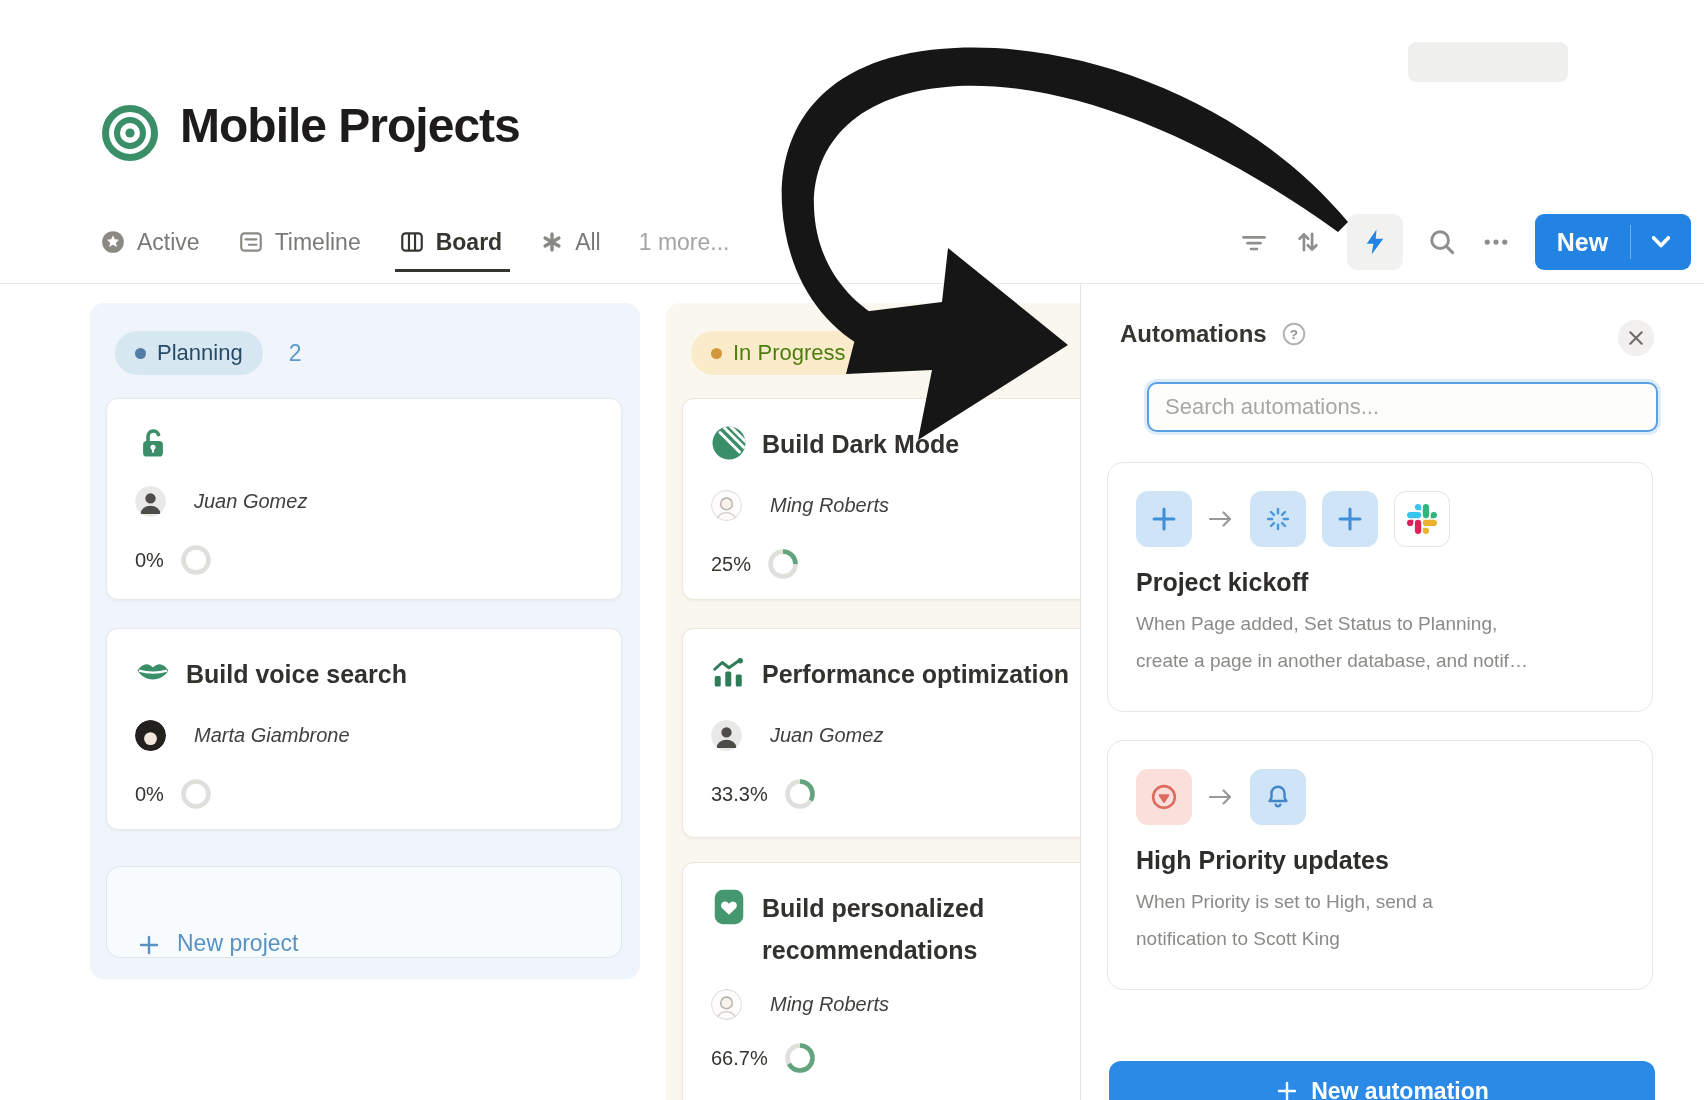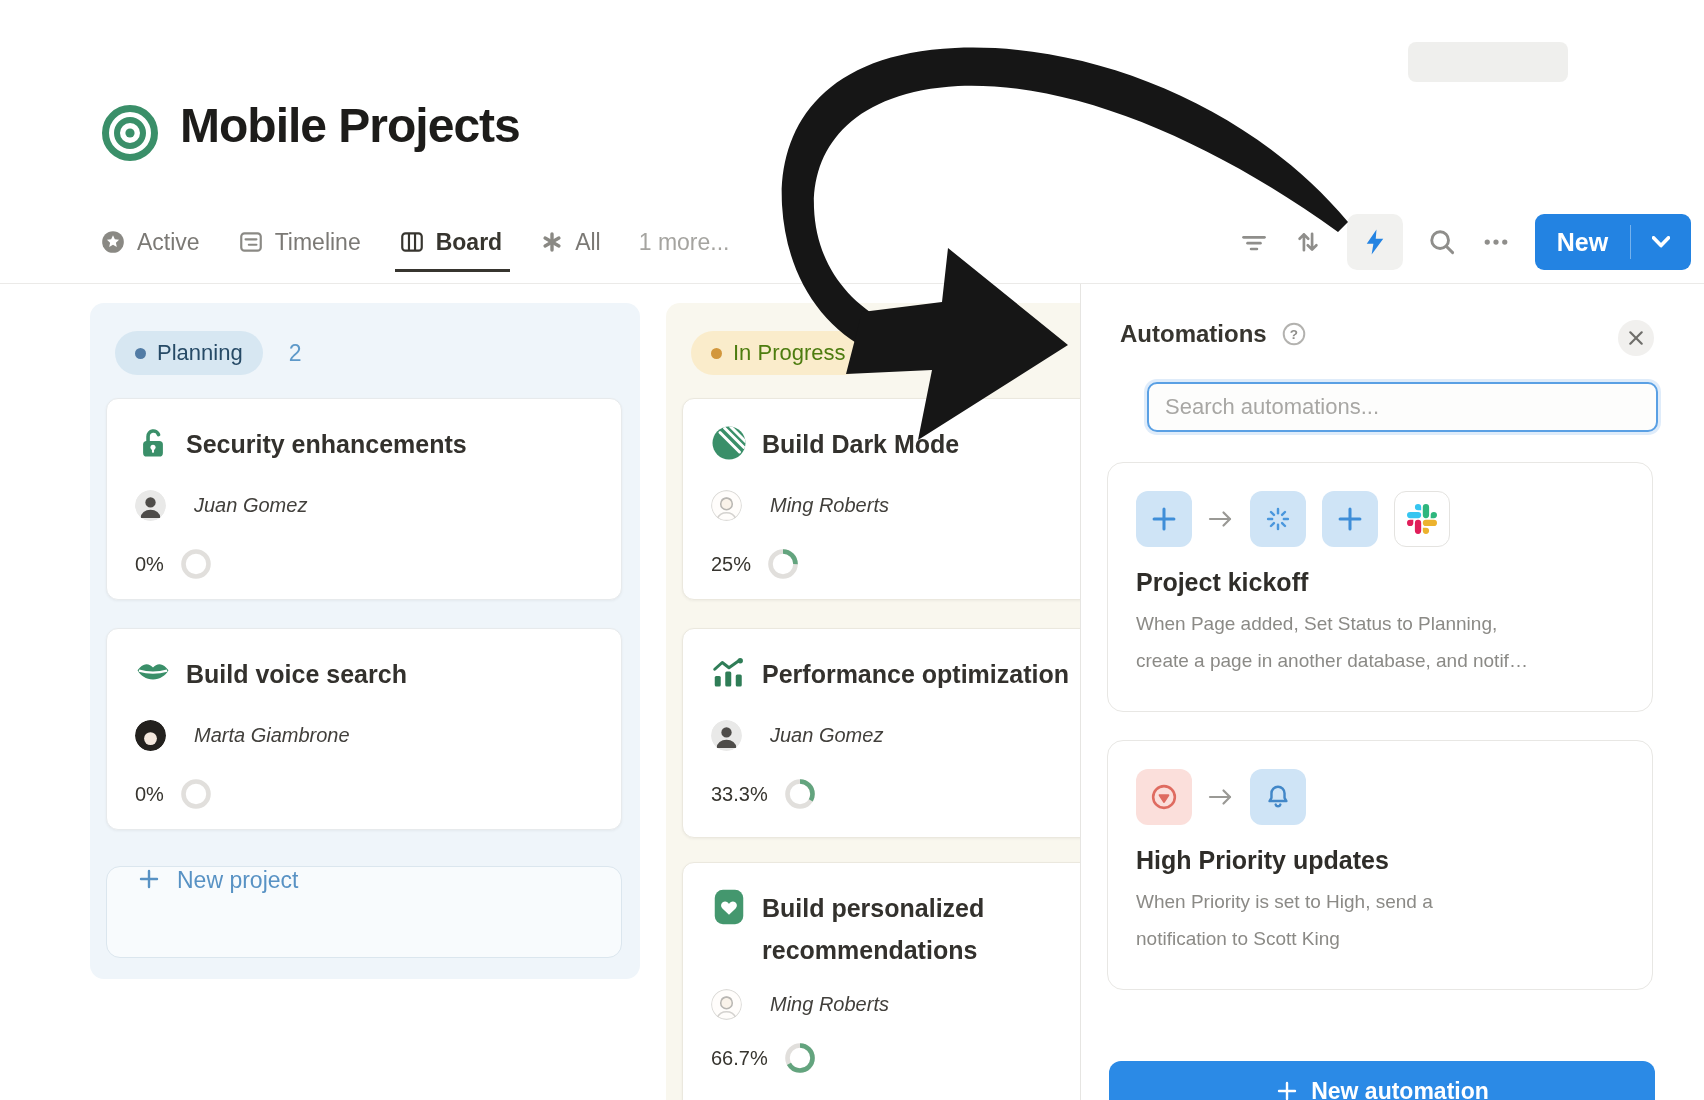--- a/index.html
+++ b/index.html
@@ -56,21 +56,21 @@
   .card-title { font-size:25px; font-weight:600; color:#33312d; line-height:42px; }
   .assignee-row { display:flex; align-items:center; gap:28px; margin-top:25px;font-style:italic; }
   .avatar { width:31px; height:31px; border-radius:50%; overflow:hidden; flex:0 0 auto; }
   .assignee { font-size:20px; color:#413f3b; }
   .pct-row { display:flex; align-items:center; gap:16px; margin-top:27px; }
   .pct { font-size:20px; color:#37352f; }
   .ring { width:32px; height:32px; }
 
   .new-project { position:absolute; left:16px; top:563px; width:516px; height:92px;
     background:rgba(255,255,255,.55); border:1.5px solid #dbe6ee; border-radius:14px;
-    display:flex; align-items:flex-start; gap:16px; padding:0 30px; color:#5892c4;
+    display:flex; align-items:flex-end; gap:16px; padding:0 30px; color:#5892c4;
     font-size:23px; cursor:pointer; }
 
   
   .panel { position:absolute; left:1080px; top:284px; width:624px; height:816px; background:#fff;
     border-left:1px solid #e6e5e2; z-index:5; overflow:hidden; }
   .panel-head { position:absolute; left:39px; top:36px; display:flex; align-items:center; gap:14px; }
   .panel-title { font-size:24px; font-weight:700; color:#37352f; }
   .close-btn { position:absolute; left:537px; top:36px; width:36px; height:36px; border-radius:50%;
     background:#f1f0ee; display:flex; align-items:center; justify-content:center; cursor:pointer; }
   .search-wrap { position:absolute; left:26px; top:98px; width:551px; height:50px;padding-left:40px; }
@@ -208,21 +208,20 @@
     </div>
 
     <div class="card" style="top:95px;height:202px;">
       <div class="card-title-row">
         <svg class="card-icon" viewBox="0 0 24 24">
           <path d="M8.7 11V7.6a3.6 3.6 0 0 1 7-1.2" fill="none" stroke="#3a8f69" stroke-width="2.4" stroke-linecap="round"></path>
           <rect x="5.4" y="10.6" width="13.2" height="10.4" rx="2.4" fill="#3a8f69"></rect>
           <circle cx="12" cy="14.8" r="1.7" fill="#fff"></circle>
           <rect x="11.3" y="15.6" width="1.4" height="3" rx=".7" fill="#fff"></rect>
         </svg>
-        <span class="card-title">Security enhancements</span>
       </div>
       <div class="assignee-row">
         <span class="avatar">
           <svg width="31" height="31" viewBox="0 0 30 30">
             <circle cx="15" cy="15" r="15" fill="#e9e9e8"></circle>
             <circle cx="15" cy="12" r="5" fill="#4e4c49"></circle>
             <path d="M5.5 27a9.5 8 0 0 1 19 0z" fill="#4e4c49"></path>
           </svg>
         </span>
         <span class="assignee">Juan Gomez</span>

